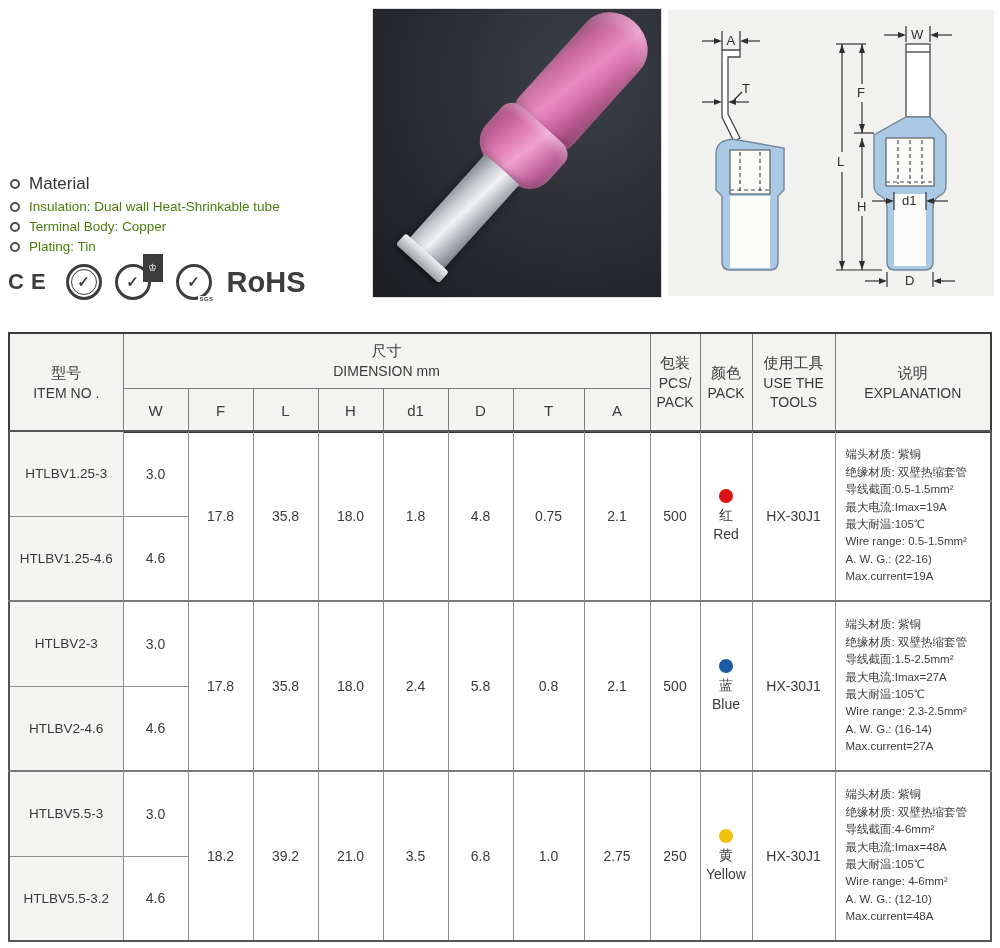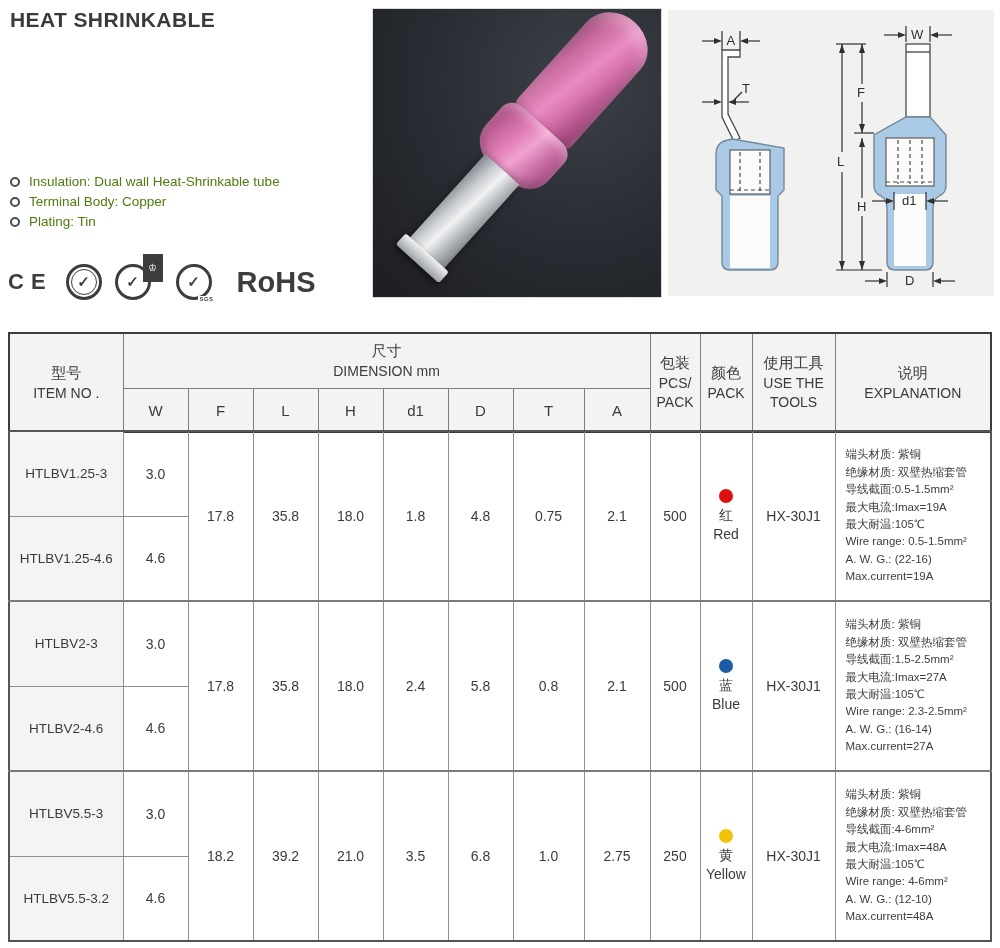--- a/index.html
+++ b/index.html
@@ -25,21 +25,21 @@
   .ce { font-size:22px; font-weight:600; letter-spacing:7px; color:#3d3d3d; }
   .badge { width:30px; height:30px; border:3px solid #3d3d3d; border-radius:50%;
            display:flex; align-items:center; justify-content:center;
            font-weight:bold; font-size:15px; color:#3d3d3d; flex:none; position:relative; }
   .badge-inner-ring { position:absolute; inset:2px; border:1px solid #3d3d3d; border-radius:50%; }
   .ukas-tag { width:20px; height:28px; background:#3d3d3d; color:#fff;
               display:flex; flex-direction:column; align-items:center; justify-content:center;
               font-size:10px; line-height:1; margin-left:-8px; margin-top:-10px; flex:none; }
   .sgs-sub { position:absolute; bottom:-5px; right:-6px; font-size:6px; font-weight:bold;
              background:#fff; padding:0 1px; letter-spacing:0.5px; }
-  .rohs { font-size:29px; font-weight:bold; color:#3d3d3d; margin-left:12px; }
+  .rohs { font-size:29px; font-weight:bold; color:#3d3d3d; margin-left:2px; }
 
   
   .photo { position:absolute; left:372px; top:8px; width:288px; height:288px;
            border:1px solid #dcdcdc;
            background:
              radial-gradient(ellipse at 72% 25%, #3c4048 0%, #282b31 55%, #1c1e22 100%);
            overflow:hidden; }
   .terminal-rot { position:absolute; left:50%; top:50%; width:100px; height:360px;
                   transform:translate(-50%,-50%) rotate(42deg); }
   .tube { position:absolute; top:4px; left:14px; width:72px; height:146px;
@@ -93,24 +93,27 @@
             color:#3d3d3d; }
   .dot { width:14px; height:14px; border-radius:50%; margin:0 auto 3px auto; }
   .color-cell div { line-height:1.35; }
 </style>
 </head>
 <body>
 
 <div class="page">
 
   <div class="title">
-    <div class="line1">HEAT SHRINKABLE</div>
   </div>
 
   <div class="material">
+    <div class="mat-row">
+      <span class="bullet"></span>
+      <span class="mat-heading">Material</span>
+    </div>
     <div class="mat-row">
       <span class="bullet"></span>
       <span class="mat-item">Insulation: Dual wall Heat-Shrinkable tube</span>
     </div>
     <div class="mat-row">
       <span class="bullet"></span>
       <span class="mat-item">Terminal Body: Copper</span>
     </div>
     <div class="mat-row">
       <span class="bullet"></span>

